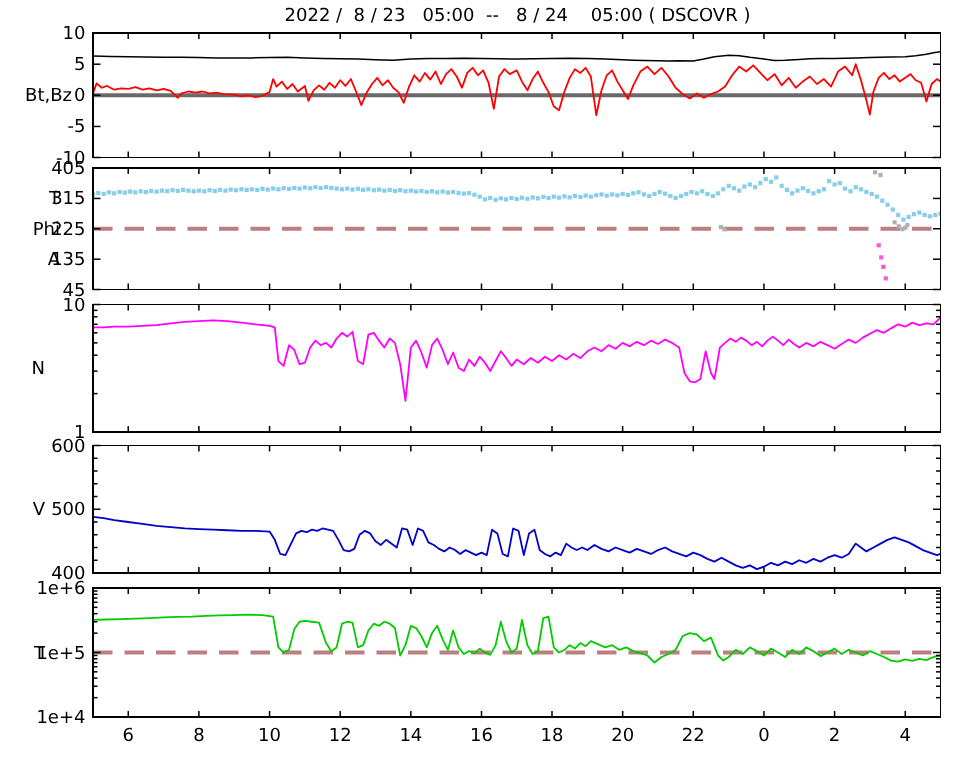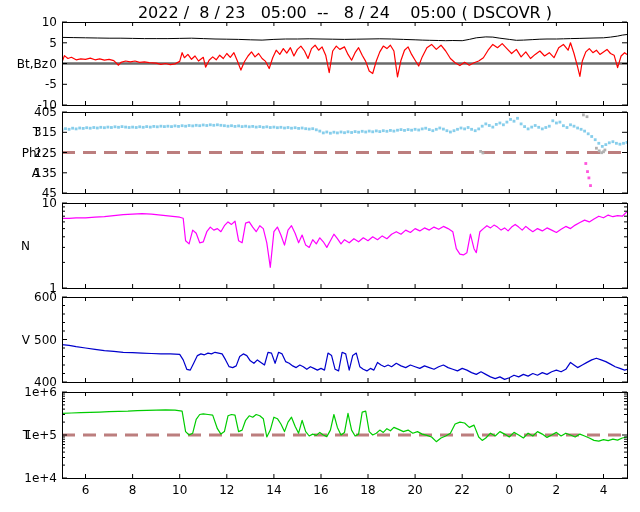--- a/index.html
+++ b/index.html
@@ -1,19 +1,19 @@
 <!DOCTYPE html>
 <html><head>
 <meta charset="utf-8">
 <style>
   html,body{margin:0;padding:0;background:#fff;}
   .stage{position:relative;width:640px;height:512px;background:#fff;
          font-family:"DejaVu Sans",sans-serif;overflow:hidden;}
   .title{position:absolute;left:62px;width:566px;top:3px;text-align:center;
-         font-size:16px;color:#000;white-space:pre;}
+         font-size:12px;color:#000;white-space:pre;}
   .xlabel{position:absolute;left:62px;width:566px;top:520px;text-align:center;
           font-size:12px;color:#000;}
   svg{position:absolute;left:0;top:0;}
   svg text{font-family:"DejaVu Sans",sans-serif;font-size:12px;fill:#000;}
 </style>
 </head>
 <body>
 
 <div class="stage">
   <div class="title">2022 /  8 / 23   05:00  --   8 / 24    05:00 ( DSCOVR )</div>

